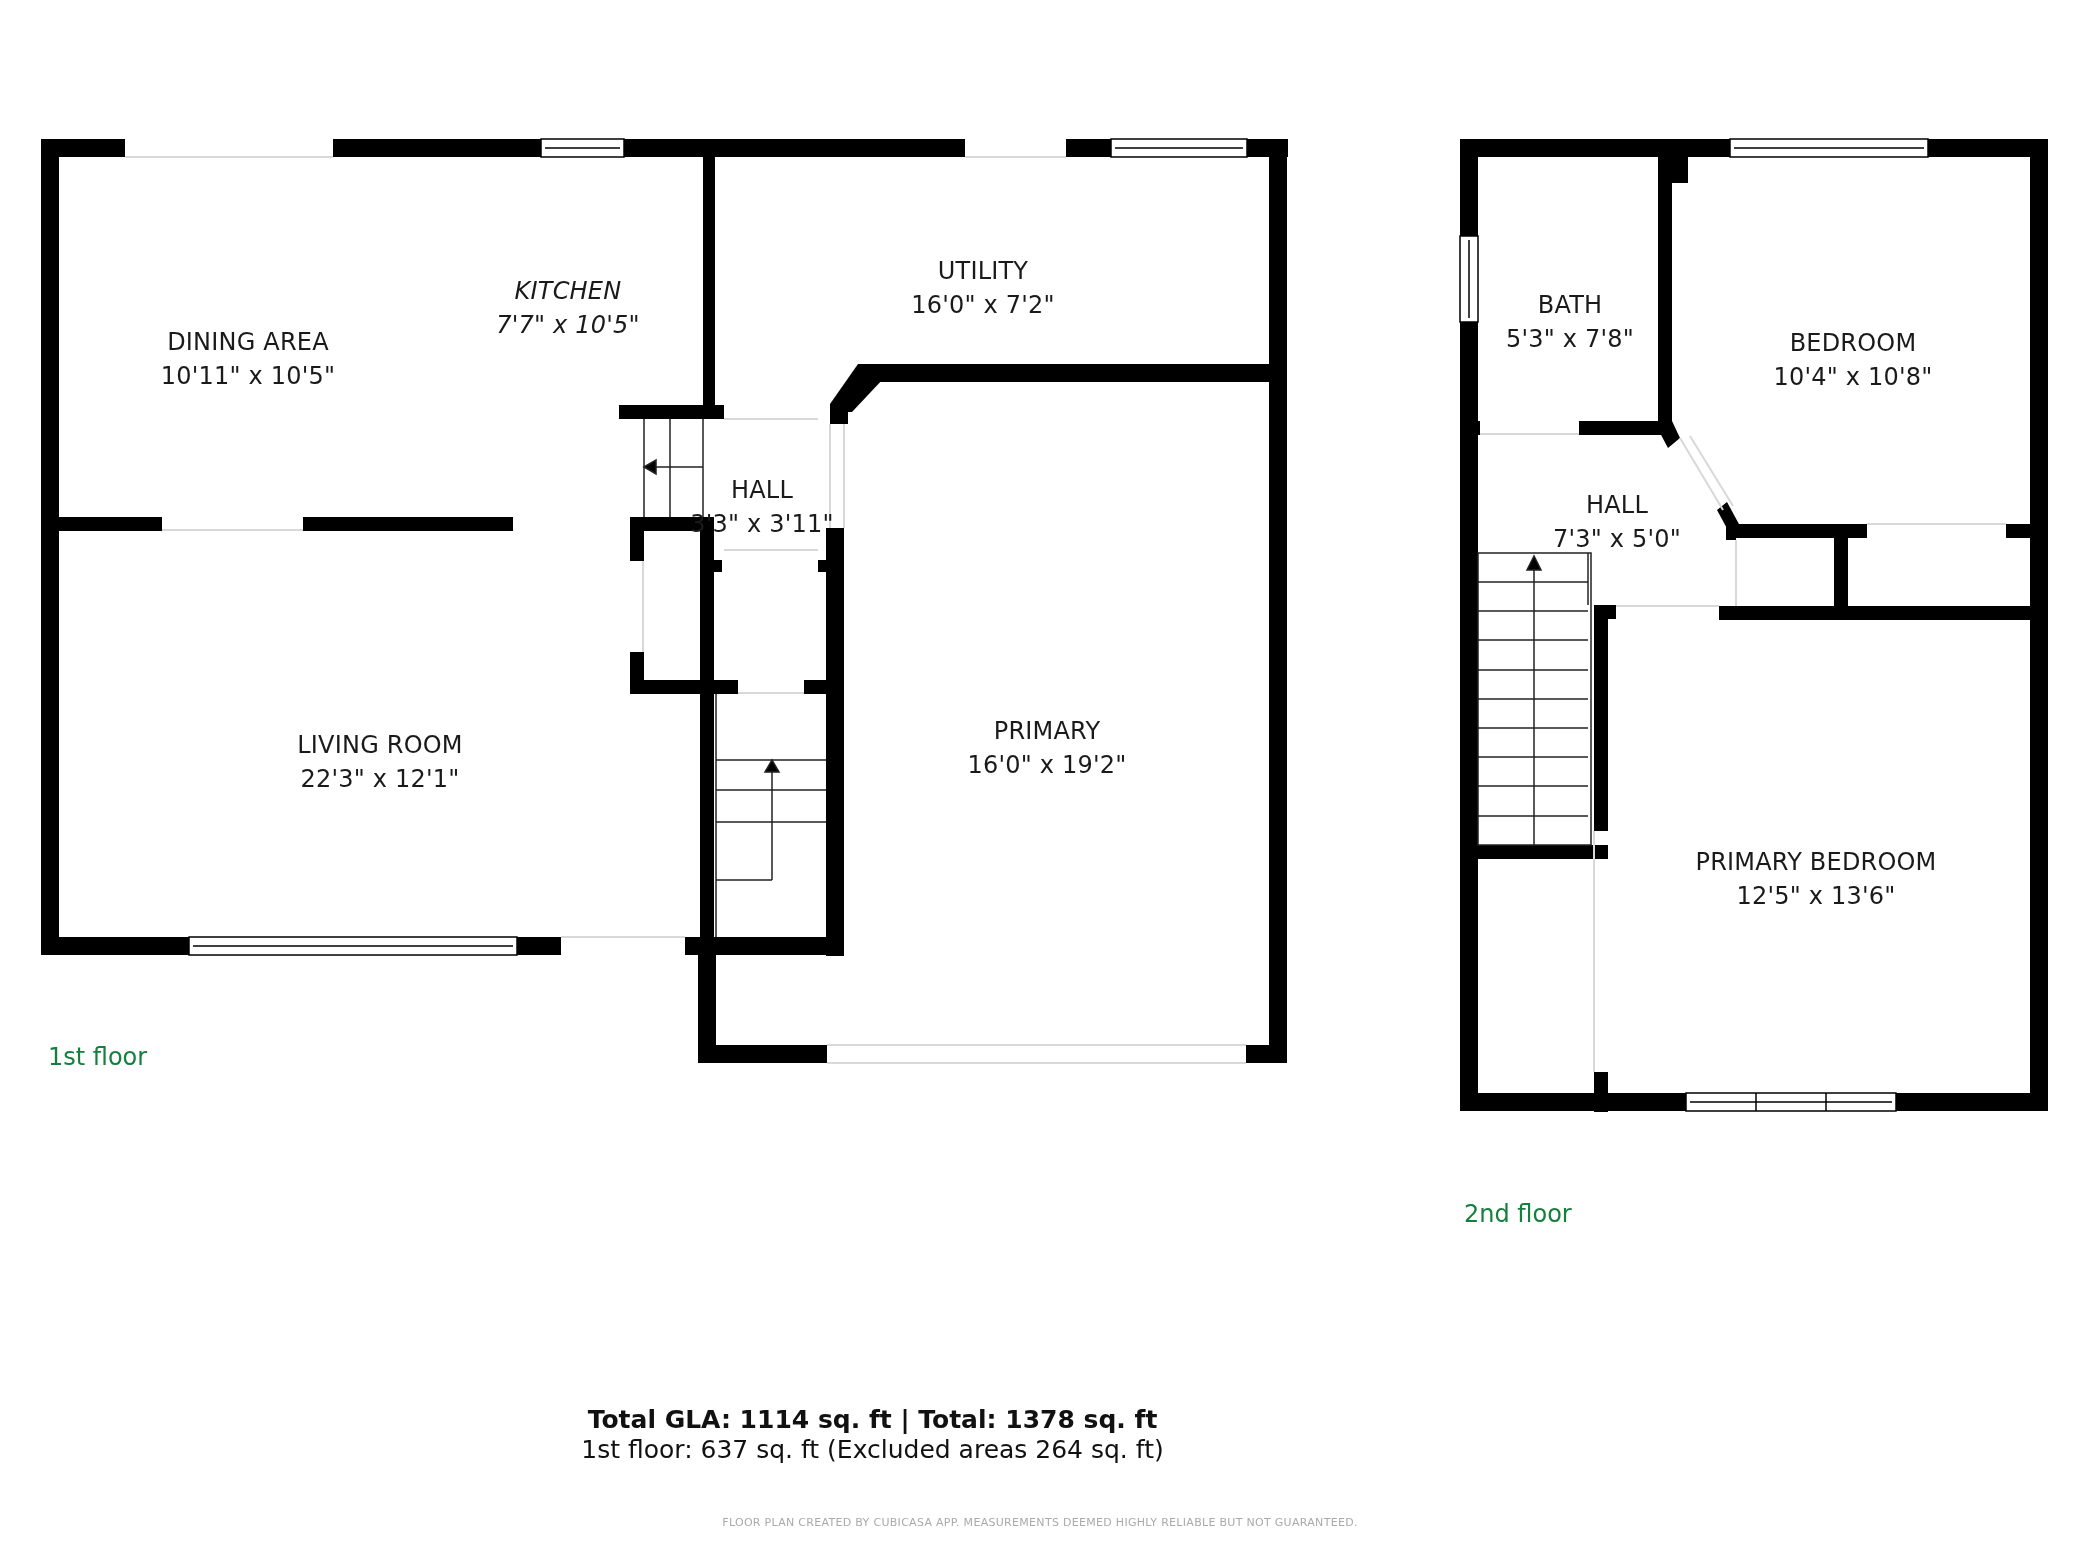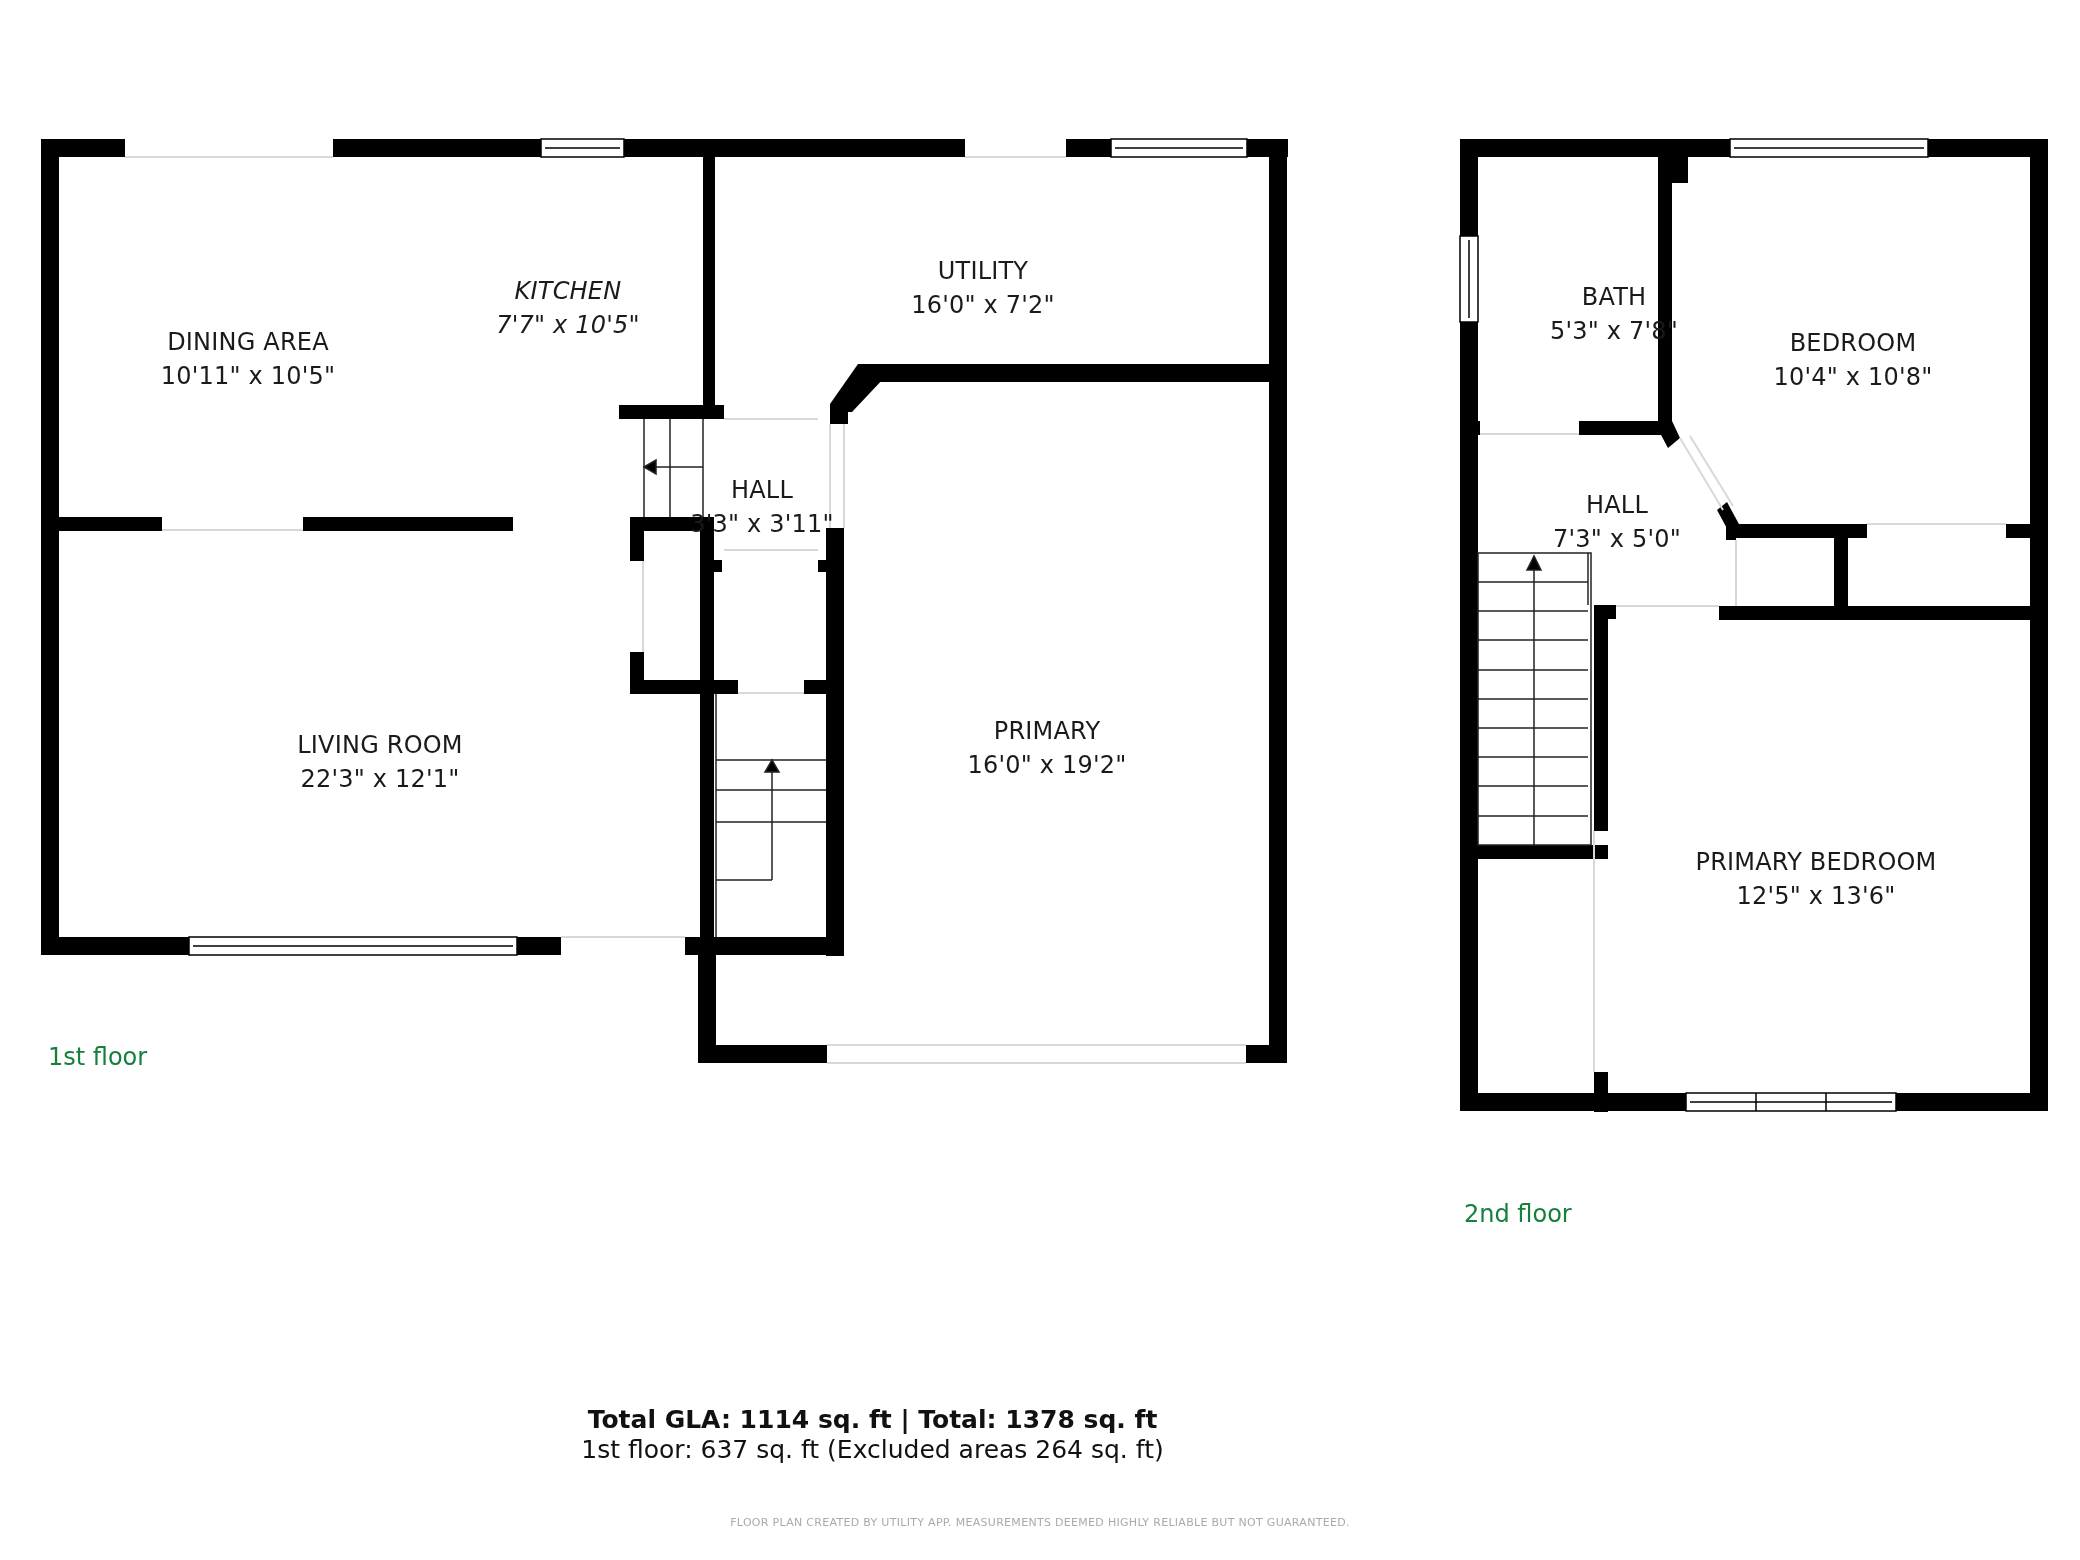--- a/index.html
+++ b/index.html
@@ -171,21 +171,21 @@
 </div>
 <div class="room-label" style="left:380px; top:728px;">
   <div>LIVING ROOM</div>
   <div>22'3" x 12'1"</div>
 </div>
 <div class="room-label" style="left:1047px; top:714px;">
   <div>PRIMARY</div>
   <div>16'0" x 19'2"</div>
 </div>
 
-<div class="room-label" style="left:1570px; top:280px;margin-left:44px;">
+<div class="room-label" style="left:1570px; top:288px;">
   <div>BATH</div>
   <div>5'3" x 7'8"</div>
 </div>
 <div class="room-label" style="left:1853px; top:326px;">
   <div>BEDROOM</div>
   <div>10'4" x 10'8"</div>
 </div>
 <div class="room-label" style="left:1617px; top:488px;">
   <div>HALL</div>
   <div>7'3" x 5'0"</div>
@@ -196,13 +196,13 @@
 </div>
 
 <div class="floor-label" style="left:48px; top:1043px;">1st floor</div>
 <div class="floor-label" style="left:1464px; top:1200px;">2nd floor</div>
 
 <div class="summary">
   <div class="total">Total GLA: 1114 sq. ft | Total: 1378 sq. ft</div>
   <div>1st floor: 637 sq. ft (Excluded areas 264 sq. ft)</div>
 </div>
 
-<div class="disclaimer">FLOOR PLAN CREATED BY UTILITY APP. MEASUREMENTS DEEMED HIGHLY RELIABLE BUT NOT GUARANTEED.</div>
+<div class="disclaimer">FLOOR PLAN CREATED BY CUBICASA APP. MEASUREMENTS DEEMED HIGHLY RELIABLE BUT NOT GUARANTEED.</div>
 
 </body></html>

